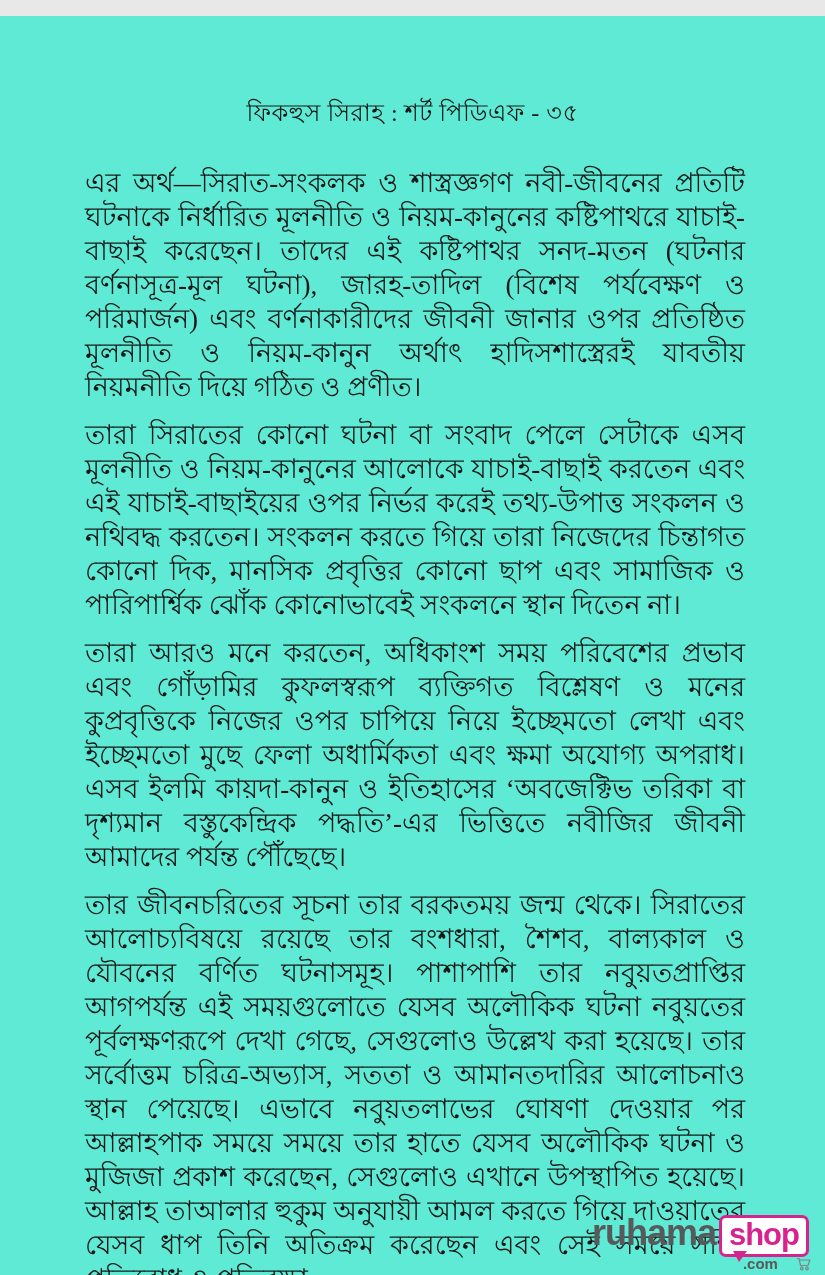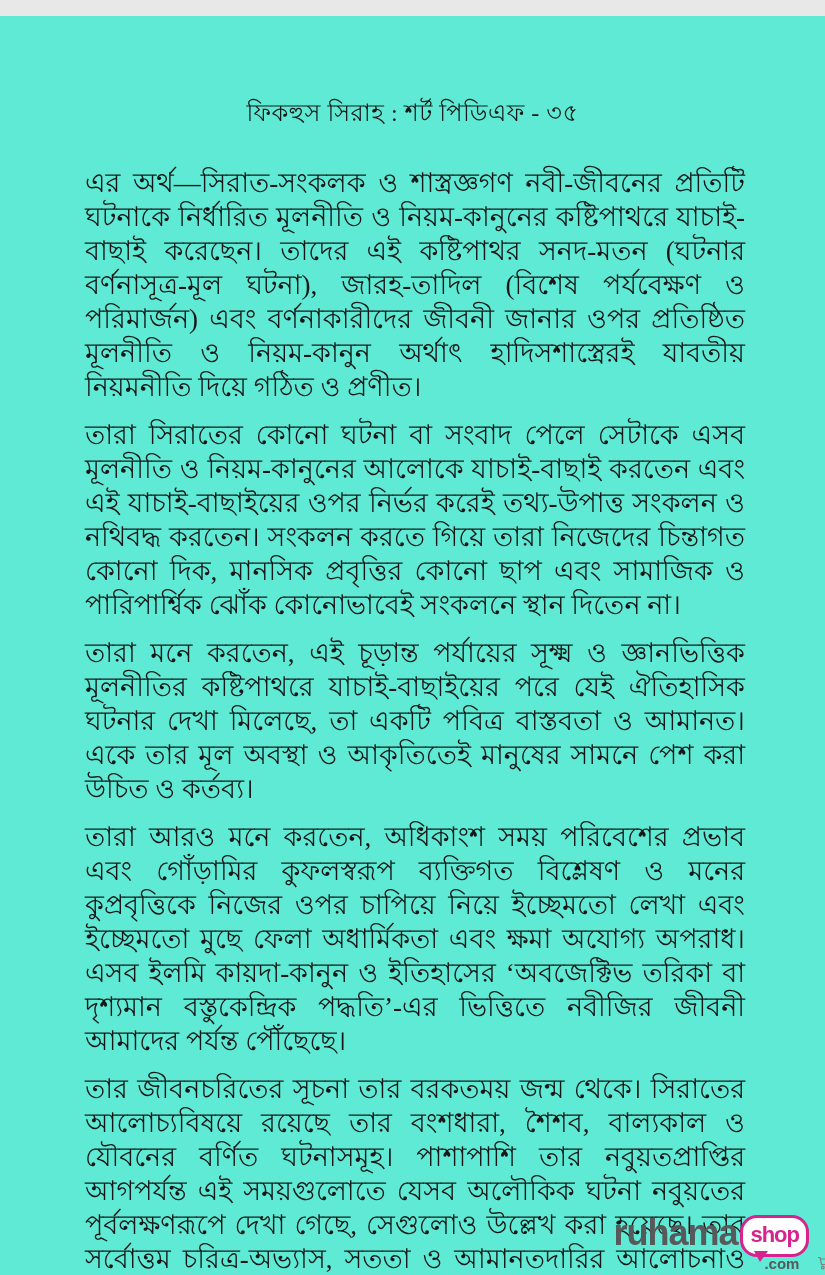--- a/index.html
+++ b/index.html
@@ -60,23 +60,23 @@
     line-height: 36px;
   }
   .bubble-wrap {
     position: relative;
     margin-left: 3px;
     padding-bottom: 22px;
   }
   .bubble {
     display: inline-block;
     border: 3px solid #d6238e;
-    border-radius: 17px;
+    border-radius: 7px;
     padding: 0 7px 2px 7px;
-    font-size: 22px;
+    font-size: 31px;
     font-weight: bold;
     color: #d6238e;
     letter-spacing: -1px;
     line-height: 34px;
     background: #ffffff;
   }
   .bubble-tail {
     position: absolute;
     left: 14px;
     top: 36px;
@@ -84,21 +84,21 @@
     height: 0;
     border-left: 6px solid transparent;
     border-right: 8px solid transparent;
     border-top: 11px solid #d6238e;
   }
   .domain-row {
     position: absolute;
     left: 24px;
     top: 40px;
     display: flex;
-    align-items: center;
+    align-items: flex-end;
     gap: 18px;
   }
   .domain-text {
     font-size: 15px;
     font-weight: bold;
     color: #58595b;
     letter-spacing: 0;
   }
   .cart-icon-svg {
     display: block;
@@ -109,21 +109,20 @@
 
 <div class="page">
 
   <div class="page-header">
     <span class="page-title">ফিকহুস সিরাহ : শর্ট পিডিএফ - ৩৫</span>
   </div>
 
   <div class="body-text">
     <p>এর অর্থ—সিরাত-সংকলক ও শাস্ত্রজ্ঞগণ নবী-জীবনের প্রতিটি ঘটনাকে নির্ধারিত মূলনীতি ও নিয়ম-কানুনের কষ্টিপাথরে যাচাই-বাছাই করেছেন। তাদের এই কষ্টিপাথর সনদ-মতন (ঘটনার বর্ণনাসূত্র-মূল ঘটনা), জারহ-তাদিল (বিশেষ পর্যবেক্ষণ ও পরিমার্জন) এবং বর্ণনাকারীদের জীবনী জানার ওপর প্রতিষ্ঠিত মূলনীতি ও নিয়ম-কানুন অর্থাৎ হাদিসশাস্ত্রেরই যাবতীয় নিয়মনীতি দিয়ে গঠিত ও প্রণীত।</p>
     <p>তারা সিরাতের কোনো ঘটনা বা সংবাদ পেলে সেটাকে এসব মূলনীতি ও নিয়ম-কানুনের আলোকে যাচাই-বাছাই করতেন এবং এই যাচাই-বাছাইয়ের ওপর নির্ভর করেই তথ্য-উপাত্ত সংকলন ও নথিবদ্ধ করতেন। সংকলন করতে গিয়ে তারা নিজেদের চিন্তাগত কোনো দিক, মানসিক প্রবৃত্তির কোনো ছাপ এবং সামাজিক ও পারিপার্শ্বিক ঝোঁক কোনোভাবেই সংকলনে স্থান দিতেন না।</p>
-    <p>তারা মনে করতেন, এই চূড়ান্ত পর্যায়ের সূক্ষ্ম ও জ্ঞানভিত্তিক মূলনীতির কষ্টিপাথরে যাচাই-বাছাইয়ের পরে যেই ঐতিহাসিক ঘটনার দেখা মিলেছে, তা একটি পবিত্র বাস্তবতা ও আমানত। একে তার মূল অবস্থা ও আকৃতিতেই মানুষের সামনে পেশ করা উচিত ও কর্তব্য।</p>
     <p>তারা আরও মনে করতেন, অধিকাংশ সময় পরিবেশের প্রভাব এবং গোঁড়ামির কুফলস্বরূপ ব্যক্তিগত বিশ্লেষণ ও মনের কুপ্রবৃত্তিকে নিজের ওপর চাপিয়ে নিয়ে ইচ্ছেমতো লেখা এবং ইচ্ছেমতো মুছে ফেলা অধার্মিকতা এবং ক্ষমা অযোগ্য অপরাধ। এসব ইলমি কায়দা-কানুন ও ইতিহাসের ‘অবজেক্টিভ তরিকা বা দৃশ্যমান বস্তুকেন্দ্রিক পদ্ধতি’-এর ভিত্তিতে নবীজির জীবনী আমাদের পর্যন্ত পৌঁছেছে।</p>
     <p>তার জীবনচরিতের সূচনা তার বরকতময় জন্ম থেকে। সিরাতের আলোচ্যবিষয়ে রয়েছে তার বংশধারা, শৈশব, বাল্যকাল ও যৌবনের বর্ণিত ঘটনাসমূহ। পাশাপাশি তার নবুয়তপ্রাপ্তির আগপর্যন্ত এই সময়গুলোতে যেসব অলৌকিক ঘটনা নবুয়তের পূর্বলক্ষণরূপে দেখা গেছে, সেগুলোও উল্লেখ করা হয়েছে। তার সর্বোত্তম চরিত্র-অভ্যাস, সততা ও আমানতদারির আলোচনাও স্থান পেয়েছে। এভাবে নবুয়তলাভের ঘোষণা দেওয়ার পর আল্লাহপাক সময়ে সময়ে তার হাতে যেসব অলৌকিক ঘটনা ও মুজিজা প্রকাশ করেছেন, সেগুলোও এখানে উপস্থাপিত হয়েছে। আল্লাহ তাআলার হুকুম অনুযায়ী আমল করতে গিয়ে দাওয়াতের যেসব ধাপ তিনি অতিক্রম করেছেন এবং সেই সময়ে সন্ধি, প্রতিরোধ ও প্রতিরক্ষা,</p>
   </div>
 
   <div class="logo">
     <span class="logo-brand">ruhama</span>
     <span class="bubble-wrap">
       <span class="bubble">shop</span>
       <span class="bubble-tail"></span>
       <span class="domain-row">

